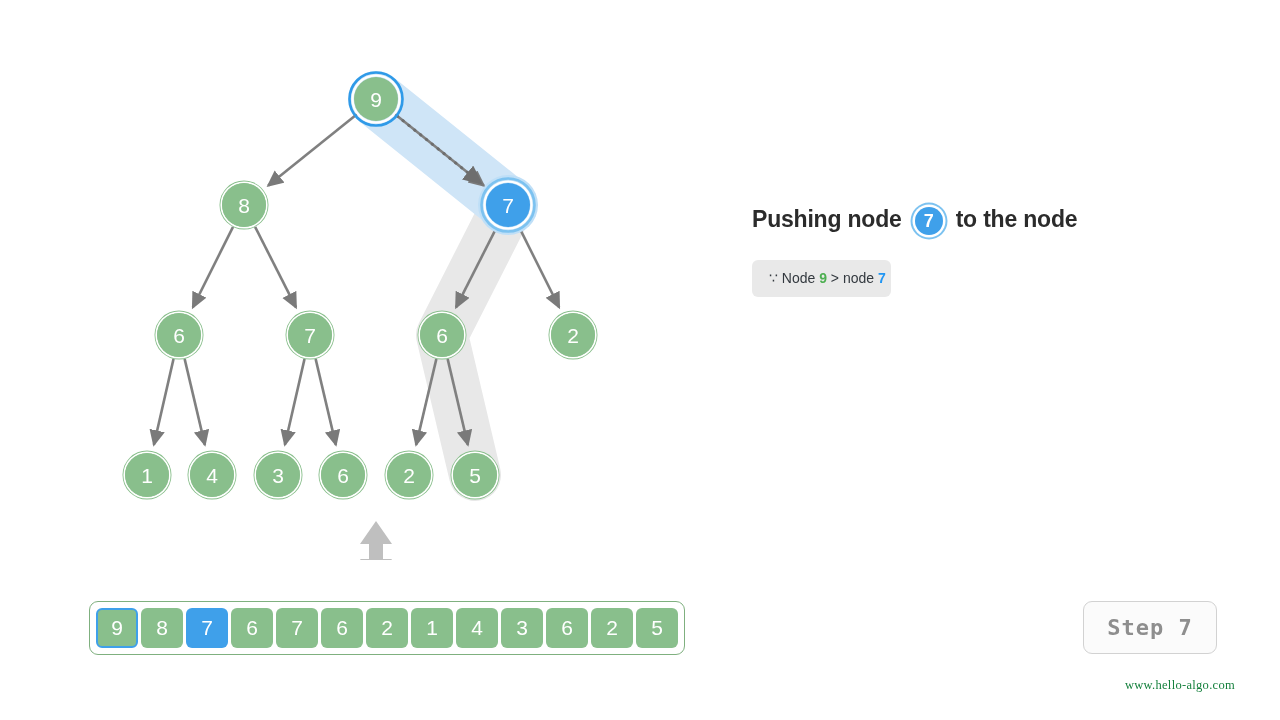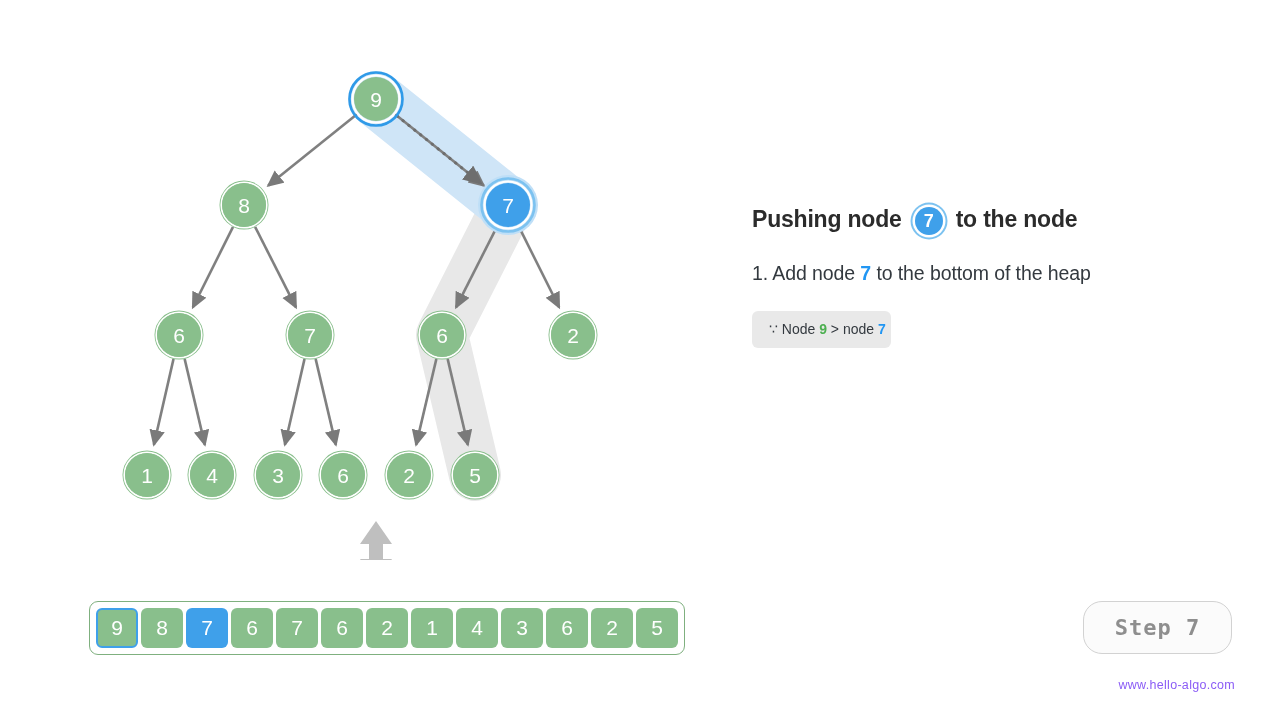--- a/index.html
+++ b/index.html
@@ -116,44 +116,44 @@
     white-space: nowrap;
   }
   .num-green { color: #4caf50; font-weight: bold; }
   .num-blue  { color: #2196f3; font-weight: bold; }
 
   
   #step-badge {
     position: absolute;
     left: 1083px;
     top: 601px;
-    width: 149px;
+    width: 134px;
     height: 53px;
     border: 1.4px solid #d2d2d2;
-    border-radius: 19px;
+    border-radius: 9px;
     background: #fbfbfb;
     display: flex;
     align-items: center;
     justify-content: center;
     font-family: "DejaVu Sans Mono", monospace;
     font-size: 22px;
     font-weight: bold;
     color: #8e8e8e;
     letter-spacing: 1px;
     box-sizing: border-box;
   }
   #watermark {
     position: absolute;
     left: 1070px;
     top: 678px;
     width: 165px;
     text-align: right;
-    font-family: Liberation Sans, sans-serif;
+    font-family: Liberation Serif, serif;
     font-size: 12.5px;
-    color: #8b5cf6;
+    color: #15803d;
     letter-spacing: 0.3px;
   }
 </style>
 </head>
 <body>
 
 <div id="stage">
 
   <svg id="tree-svg" viewBox="0 0 740 560">
     <defs>
@@ -290,23 +290,20 @@
       <div class="cell">5</div>
     </div>
 
   <div id="panel">
     <div id="heading">
       <span>Pushing node</span>
       <span class="badge-node">7</span>
       <span>to the node</span>
     </div>
 
-    <div class="step-line">
-      <span>1. Add node </span><span class="num-blue">7</span><span> to the bottom of the heap</span>
-    </div>
 
 
     <div id="reason-box">
       <span>∵</span><span> Node </span><span class="num-green">9</span><span> &gt; </span><span>node </span><span class="num-blue">7</span>
     </div>
   </div>
 
   <div id="step-badge">Step  7</div>
   <div id="watermark">www.hello-algo.com</div>
 

